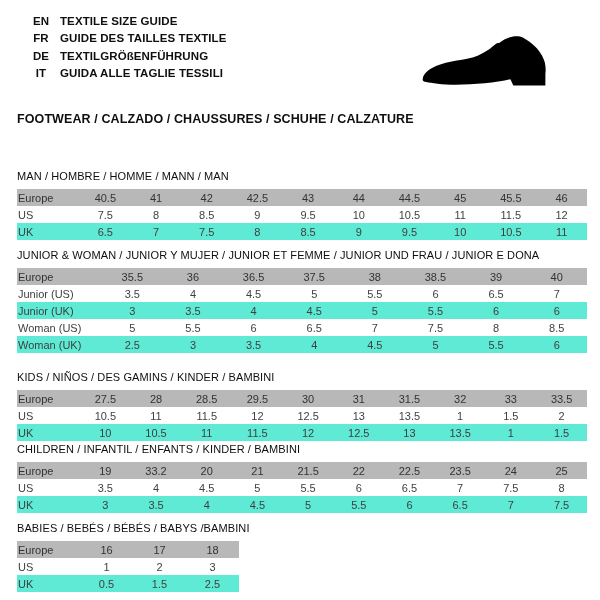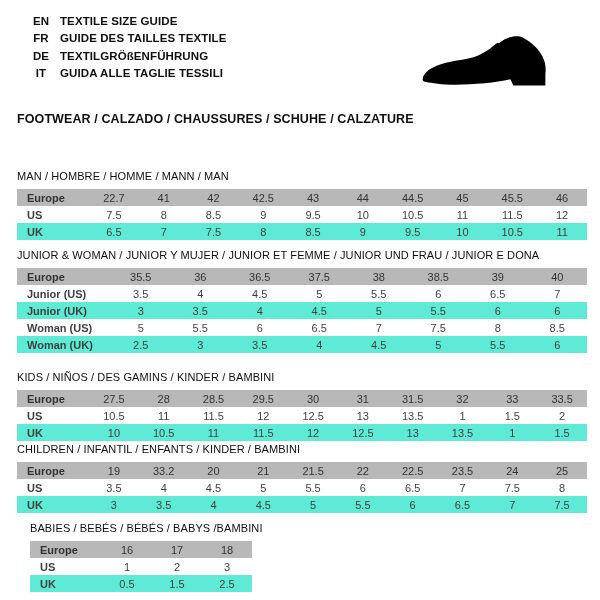--- a/index.html
+++ b/index.html
@@ -34,37 +34,37 @@
   
   .shoe { position: absolute; left: 397px; top: 27px; width: 180px; height: 74px; }
   .shoe svg { width: 100%; height: 100%; display: block; }
 
   
   .size-section { position: absolute; left: 17px; }
   .sec-0 { top: 170px; }
   .sec-1 { top: 249px; }
   .sec-2 { top: 363px; margin-top: 8px; }
   .sec-3 { top: 443px; }
-  .sec-4 { top: 522px; margin-left: 13px; }
+  .sec-4 { top: 522px; }
   .sec-title {
     font-weight: normal; font-size: 11px; line-height: 13px;
     color: #0f0f0f; margin-bottom: 6px; letter-spacing: 0.1px;
     white-space: nowrap;
   }
   table.size-table {
     table-layout: fixed; border-collapse: collapse;
     width: 570px; font-size: 11px; color: #3f3f3f;
   }
   .sec-4 table.size-table { width: 222px; }
   table.size-table td {
     height: 17px; padding: 0;
     text-align: center; vertical-align: middle;
     overflow: hidden; white-space: nowrap;
   }
-  table.size-table td.lbl { text-align: left; padding-left: 10px; width: 62px; font-weight: bold; }
+  table.size-table td.lbl { text-align: left; padding-left: 1px; width: 62px; }
   .sec-1 table.size-table td.lbl { width: 84px; }
   table.size-table tr.hdr { background: #b8b8b8; }
   table.size-table tr.hdr td { color: #333333; }
   table.size-table tr.alt { background: #5eead4; }
 </style>
 </head>
 <body>
 
 <div class="page">
 
@@ -105,21 +105,21 @@
         C 16 67 10.5 67 12 63 Z"></path>
     </svg>
   </div>
 
   <section class="size-section sec-0">
       <div class="sec-title">MAN / HOMBRE / HOMME / MANN / MAN</div>
       <table class="size-table">
         <tbody>
           <tr class="hdr">
             <td class="lbl">Europe</td>
-            <td class="val">22.7</td>
+            <td class="val">40.5</td>
             <td class="val">41</td>
             <td class="val">42</td>
             <td class="val">42.5</td>
             <td class="val">43</td>
             <td class="val">44</td>
             <td class="val">44.5</td>
             <td class="val">45</td>
             <td class="val">45.5</td>
             <td class="val">46</td>
           </tr>

